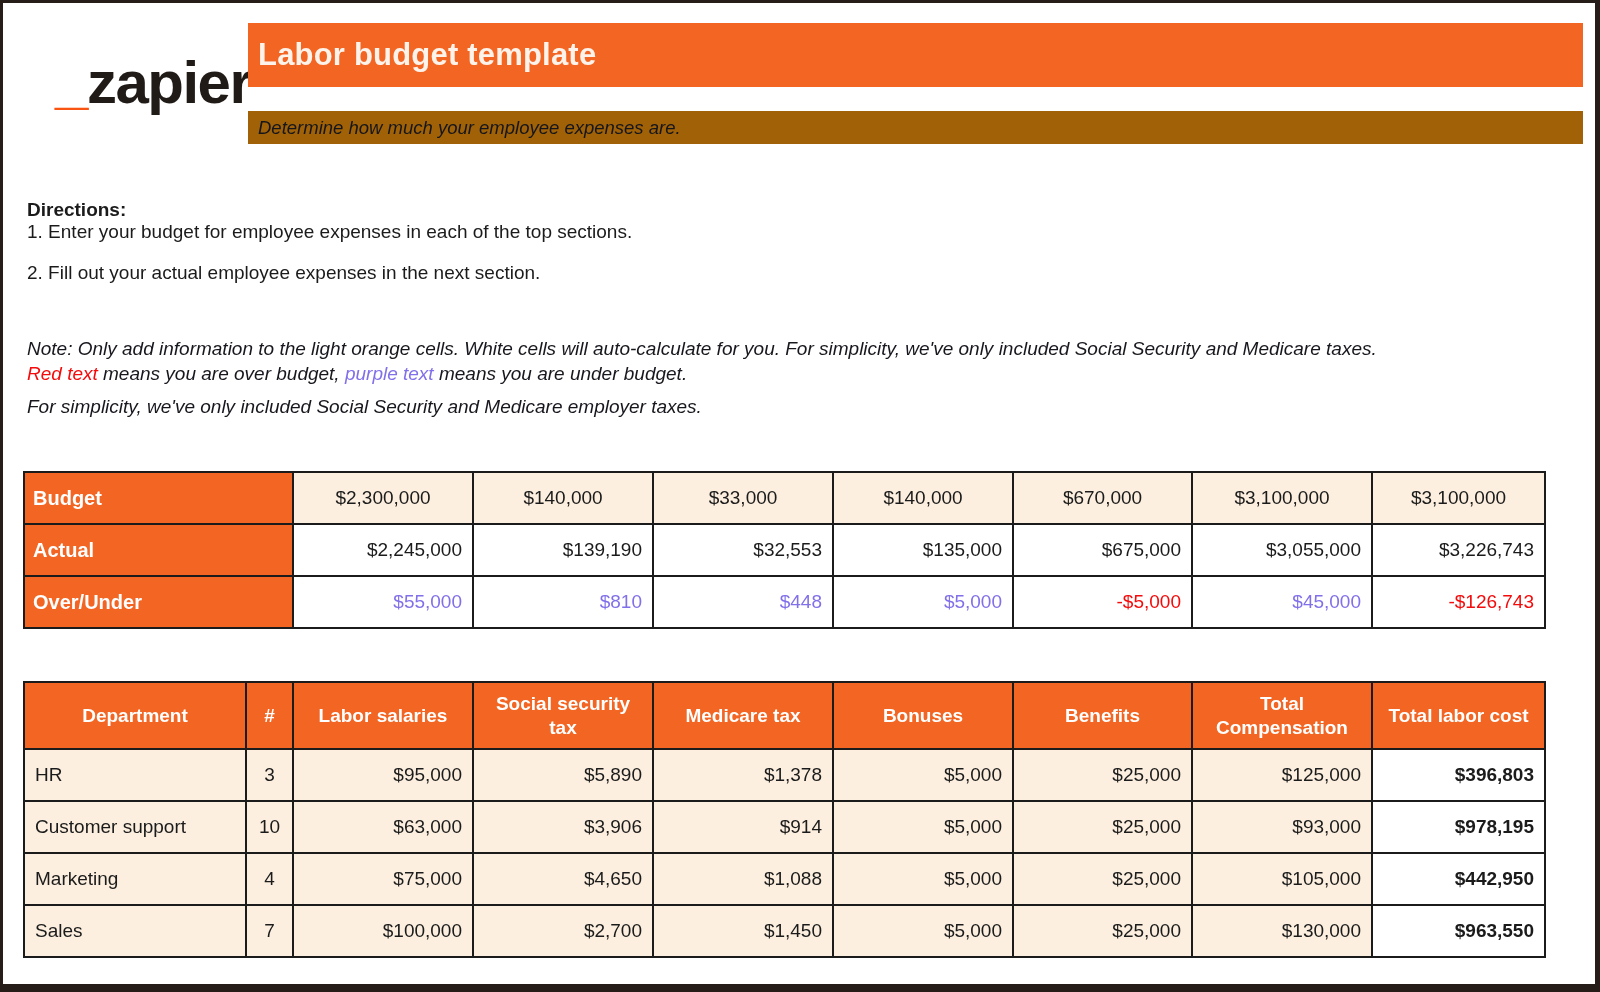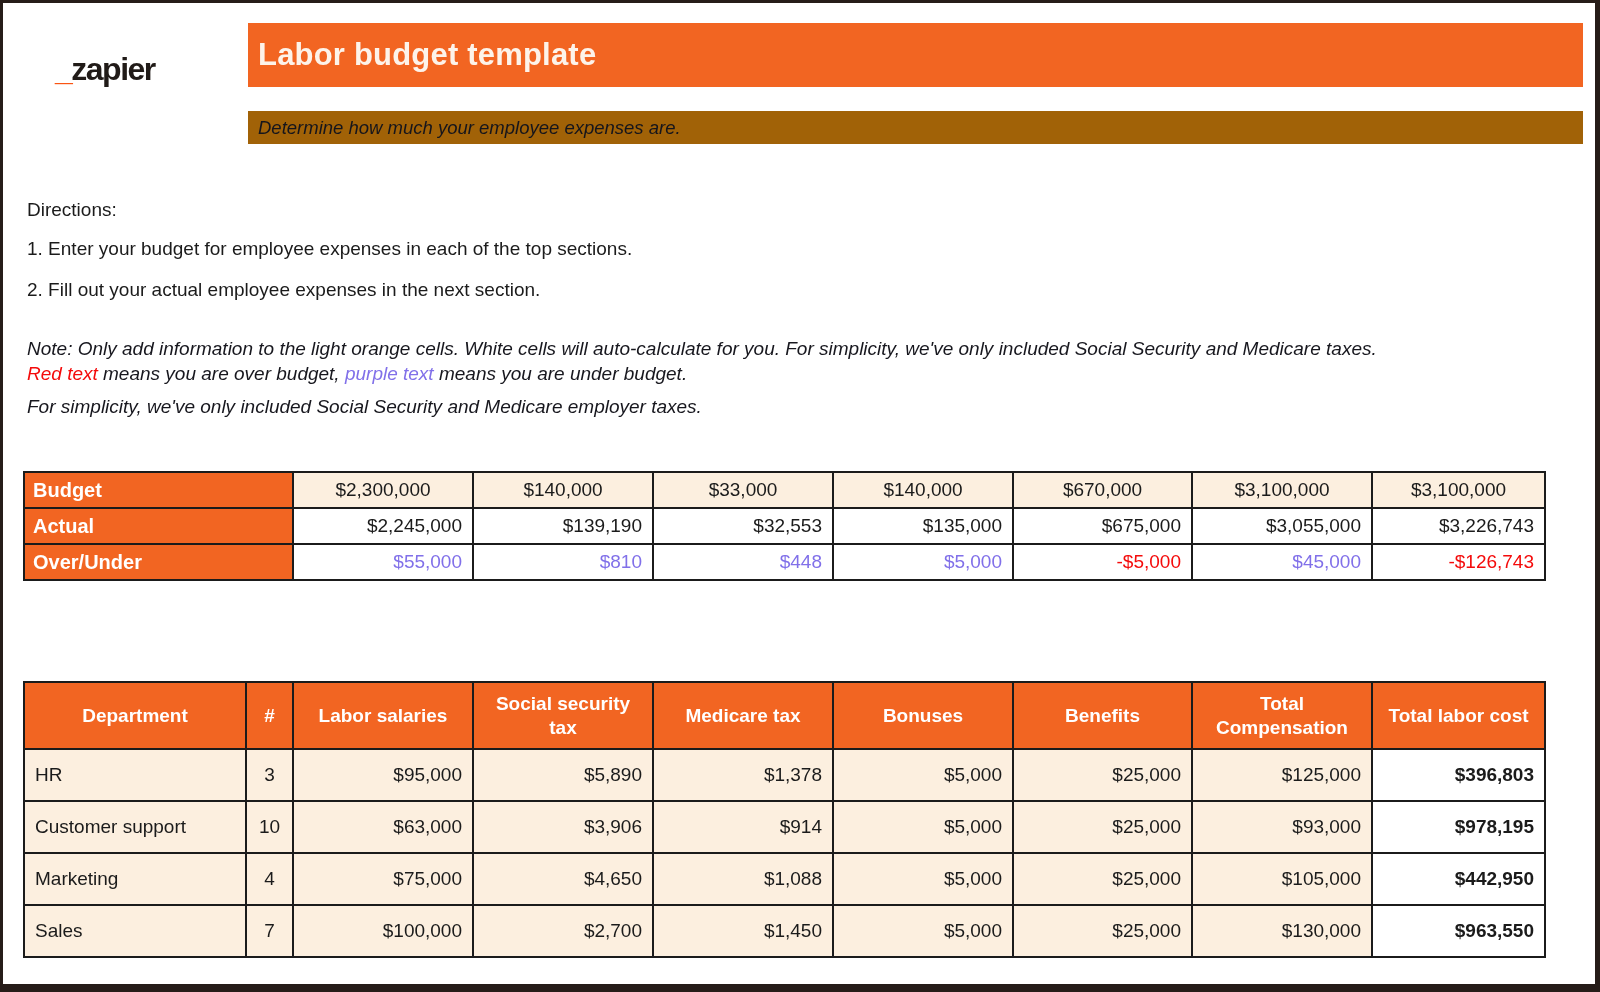--- a/index.html
+++ b/index.html
@@ -12,42 +12,42 @@
     border-right-width:5px;
     border-bottom-width:8px;
     font-family:"Liberation Sans", sans-serif;
     color:#1b1b1b;
     overflow:hidden;
   }
 
   
   .logo {
     position:absolute; left:52px; top:50px;
-    font-size:32px; font-weight:800; letter-spacing:-1.5px;
+    font-size:60px; font-weight:800; letter-spacing:-1.5px;
     color:#211b18; line-height:1;
   }
   .logo-dash { color:#fa5412; font-weight:800; }
   .banner {
     position:absolute; left:245px; top:20px; width:1335px; height:64px;
     background:#f26522; display:flex; align-items:center; box-sizing:border-box;
   }
   .banner-title {
     color:#fdf3ea; font-size:31px; font-weight:700; padding-left:10px; letter-spacing:0.2px;
   }
   .subtitle-strip {
     position:absolute; left:245px; top:108px; width:1335px; height:33px;
     background:#a16207; display:flex; align-items:center; box-sizing:border-box;
   }
   .subtitle {
     font-style:italic; font-size:18.5px; color:#15151c; padding-left:10px;
   }
 
   
   .directions { position:absolute; left:24px; top:196px; font-size:19px; }
-  .dir-heading { font-weight:400; margin-bottom:17px; }
+  .dir-heading { font-weight:700; margin-bottom:0; }
   .dir-item { margin-bottom:19px; }
 
   
   .note {
     position:absolute; left:24px; top:334px;
     font-size:19px; font-style:italic; line-height:1.3; color:#17171e;
   }
   .note .red    { color:#f40b0b; }
   .note .purple { color:#8170e9; }
   .note-line3 { margin-top:9px; }
@@ -57,21 +57,21 @@
   td, th {
     box-sizing:border-box;
     border:2px solid #1b1b1b;
     font-size:19px;
     padding:0 10px;
     overflow:hidden; white-space:nowrap;
   }
 
   
   .sum-table { position:absolute; left:20px; top:468px; }
-  .sum-table td { height:36px; }
+  .sum-table td { height:52px; }
   .sum-label {
     background:#f26522; color:#ffffff; font-weight:700;
     text-align:left; padding-left:8px; font-size:20px;
   }
   .val { text-align:right; background:#ffffff; }
   .row-budget .val { background:#fcefdf;text-align:center; }
   .purple-val { color:#8170e9; }
   .red-val    { color:#f40b0b; }
 
   

